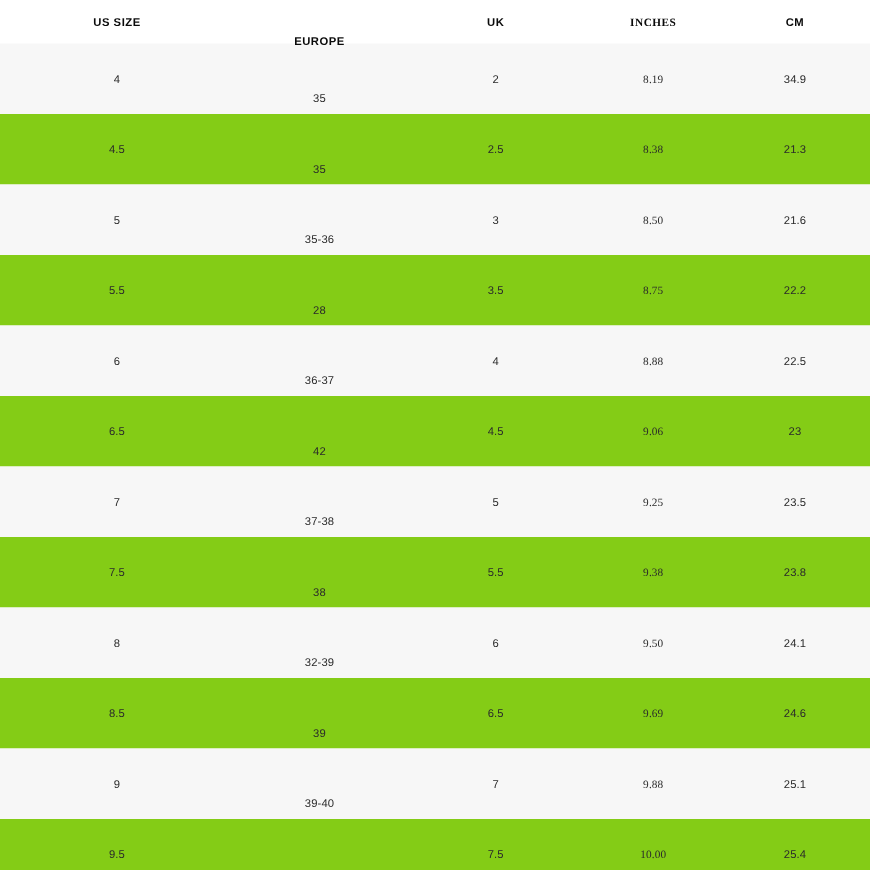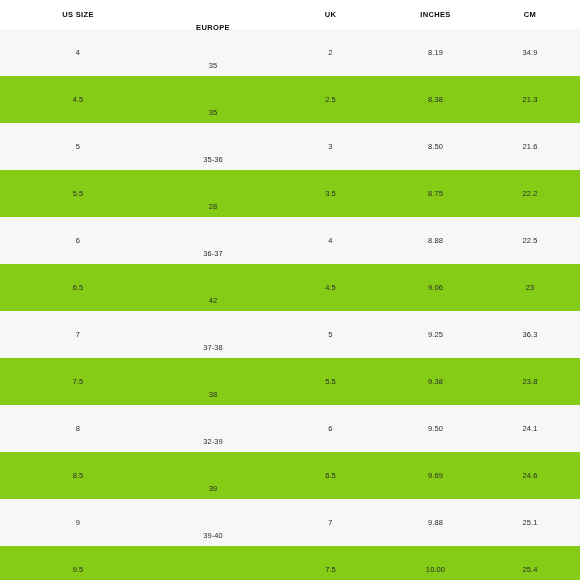--- a/index.html
+++ b/index.html
@@ -63,21 +63,21 @@
     color: #2b2b2b;
     text-align: center;
     line-height: 1;
     letter-spacing: 0.1px;
   }
 
   
   .col-us      { width: 140px; }
   .col-europe  { width: 130px; margin-top: 27px; }
   .col-uk      { width: 105px; }
-  .col-inches  { width: 105px; }
+  .col-inches  { width: 105px; font-family: Liberation Serif, serif; }
   .col-cm      { width: 84px;  }
 </style>
 </head>
 <body>
 
 <div class="size-chart">
 
   <div class="chart-head">
     <div class="cell col-us">US SIZE</div>
     <div class="cell col-europe">EUROPE</div>
@@ -127,21 +127,21 @@
         <div class="cell col-europe">42</div>
         <div class="cell col-uk">4.5</div>
         <div class="cell col-inches">9.06</div>
         <div class="cell col-cm">23</div>
       </div>
       <div class="chart-row striped">
         <div class="cell col-us">7</div>
         <div class="cell col-europe">37-38</div>
         <div class="cell col-uk">5</div>
         <div class="cell col-inches">9.25</div>
-        <div class="cell col-cm">36.3</div>
+        <div class="cell col-cm">23.5</div>
       </div>
       <div class="chart-row">
         <div class="cell col-us">7.5</div>
         <div class="cell col-europe">38</div>
         <div class="cell col-uk">5.5</div>
         <div class="cell col-inches">9.38</div>
         <div class="cell col-cm">23.8</div>
       </div>
       <div class="chart-row striped">
         <div class="cell col-us">8</div>

